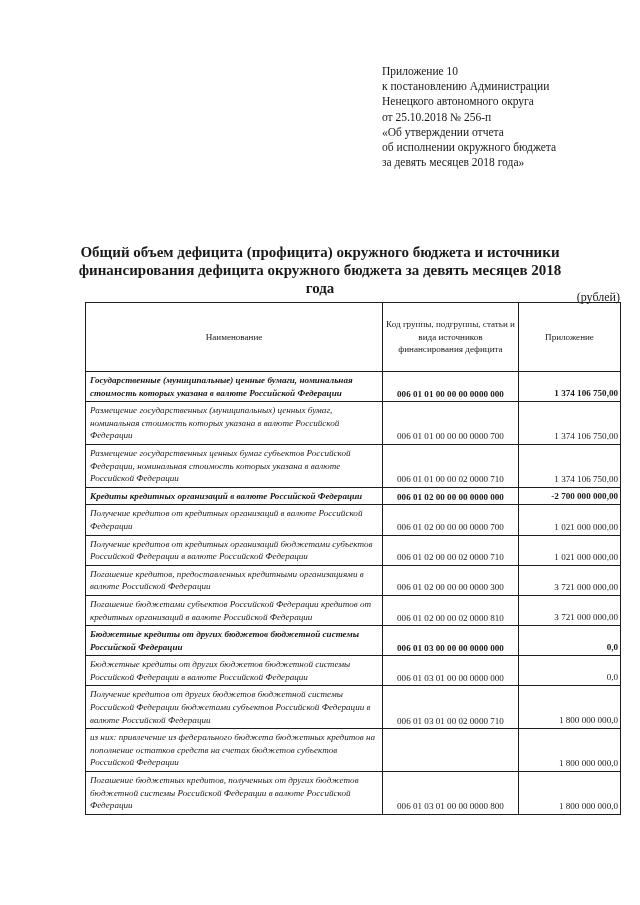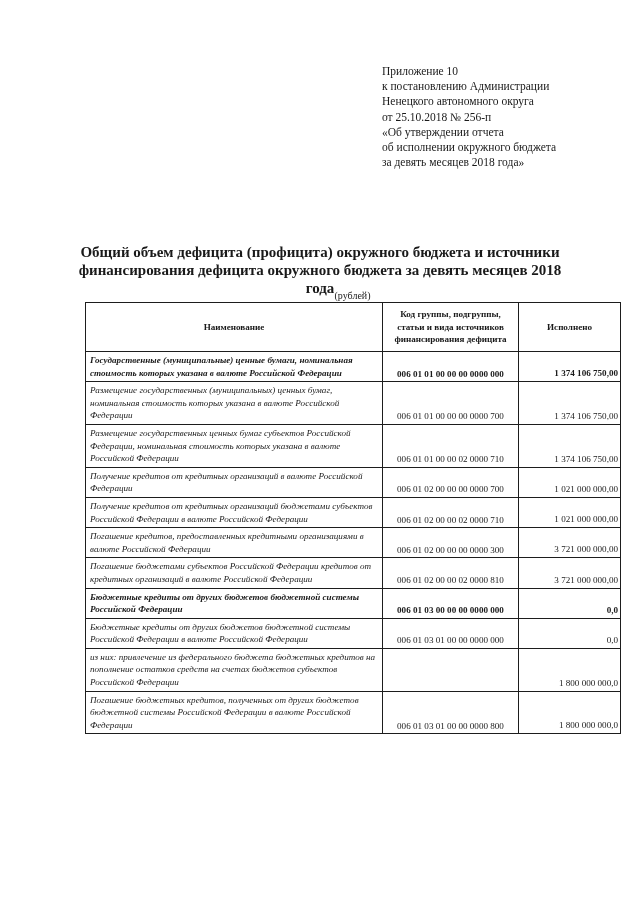--- a/index.html
+++ b/index.html
@@ -41,22 +41,22 @@
     font-size: 15px;
     line-height: 18px;
   }
 
   
   .units-caption {
     position: absolute;
     left: 85px;
     top: 290px;
     width: 535px;
-    text-align: center;
-    font-size: 10px;
+    text-align: right;
+    font-size: 12px;
     font-style: normal;
   }
 
   
   .budget-table {
     position: absolute;
     left: 85px;
     top: 302px;
     width: 535px;
     border-collapse: collapse;
@@ -68,26 +68,26 @@
     padding: 0;
     vertical-align: bottom;
     overflow: visible;
   }
   .col-name   { width: 297px; }
   .col-code   { width: 136px; }
   .col-amount { width: 102px; }
 
   
   .budget-table thead th {
-    font-weight: bold;
+    font-weight: normal;
     text-align: center;
     vertical-align: middle;
     height: 44px;
     line-height: 12.4px;
-    padding: 2px 3px;
+    padding: 12px 3px;
   }
 
   
   td.c-name {
     text-align: left;
     padding: 2px 3px 2px 4px;
     line-height: 12.6px;
     vertical-align: top;
     font-style: italic;
   }
@@ -125,39 +125,44 @@
 <table class="budget-table">
   <colgroup>
     <col class="col-name">
     <col class="col-code">
     <col class="col-amount">
   </colgroup>
   <thead>
     <tr>
       <th>Наименование</th>
       <th>Код группы, подгруппы, статьи и вида источников финансирования дефицита</th>
-      <th>Исполнено</th>
+      <th>Приложение</th>
     </tr>
   </thead>
   <tbody id="table-body">
       <tr class="is-bold">
         <td class="c-name">Государственные (муниципальные) ценные бумаги, номинальная стоимость которых указана в валюте Российской Федерации</td>
         <td class="c-code">006 01 01 00 00 00 0000 000</td>
         <td class="c-amount">1 374 106 750,00</td>
       </tr>
       <tr>
         <td class="c-name">Размещение государственных (муниципальных) ценных бумаг, номинальная стоимость которых указана в валюте Российской Федерации</td>
         <td class="c-code">006 01 01 00 00 00 0000 700</td>
         <td class="c-amount">1 374 106 750,00</td>
       </tr>
       <tr>
         <td class="c-name">Размещение государственных ценных бумаг субъектов Российской Федерации, номинальная стоимость которых указана в валюте Российской Федерации</td>
         <td class="c-code">006 01 01 00 00 02 0000 710</td>
         <td class="c-amount">1 374 106 750,00</td>
       </tr>
+      <tr class="is-bold">
+        <td class="c-name">Кредиты кредитных организаций в валюте Российской Федерации</td>
+        <td class="c-code">006 01 02 00 00 00 0000 000</td>
+        <td class="c-amount">-2 700 000 000,00</td>
+      </tr>
       <tr>
         <td class="c-name">Получение кредитов от кредитных организаций в валюте Российской Федерации</td>
         <td class="c-code">006 01 02 00 00 00 0000 700</td>
         <td class="c-amount">1 021 000 000,00</td>
       </tr>
       <tr>
         <td class="c-name">Получение кредитов от кредитных организаций  бюджетами субъектов Российской Федерации в валюте Российской Федерации</td>
         <td class="c-code">006 01 02 00 00 02 0000 710</td>
         <td class="c-amount">1 021 000 000,00</td>
       </tr>
@@ -175,20 +180,25 @@
         <td class="c-name">Бюджетные кредиты от других бюджетов бюджетной системы Российской Федерации</td>
         <td class="c-code">006 01 03 00 00 00 0000 000</td>
         <td class="c-amount">0,0</td>
       </tr>
       <tr>
         <td class="c-name">Бюджетные кредиты от других бюджетов бюджетной системы Российской Федерации в валюте Российской Федерации</td>
         <td class="c-code">006 01 03 01 00 00 0000 000</td>
         <td class="c-amount">0,0</td>
       </tr>
       <tr>
+        <td class="c-name">Получение кредитов от других бюджетов бюджетной системы Российской Федерации бюджетами субъектов Российской Федерации в валюте Российской Федерации</td>
+        <td class="c-code">006 01 03 01 00 02 0000 710</td>
+        <td class="c-amount">1 800 000 000,0</td>
+      </tr>
+      <tr>
         <td class="c-name">из них: привлечение из федерального бюджета бюджетных кредитов на пополнение остатков средств на счетах бюджетов субъектов Российской Федерации</td>
         <td class="c-code"></td>
         <td class="c-amount">1 800 000 000,0</td>
       </tr>
       <tr>
         <td class="c-name">Погашение бюджетных кредитов, полученных от других бюджетов бюджетной системы Российской Федерации в валюте Российской Федерации</td>
         <td class="c-code">006 01 03 01 00 00 0000 800</td>
         <td class="c-amount">1 800 000 000,0</td>
       </tr>
     </tbody>

